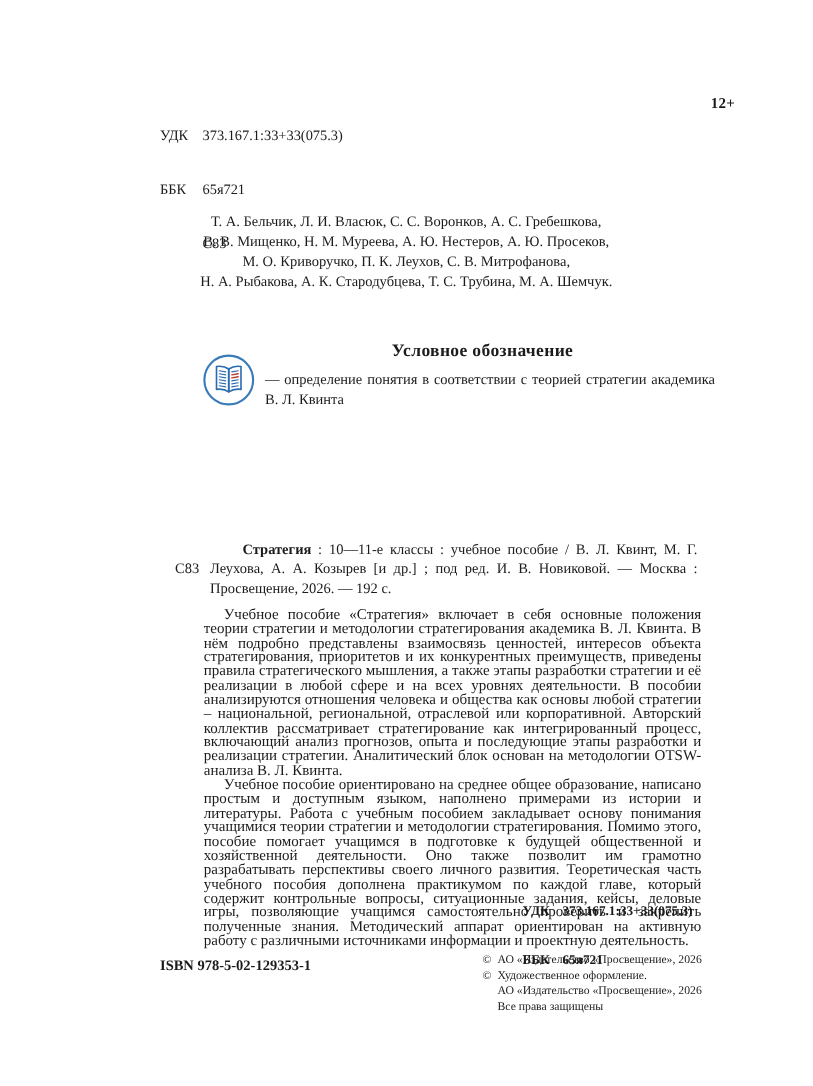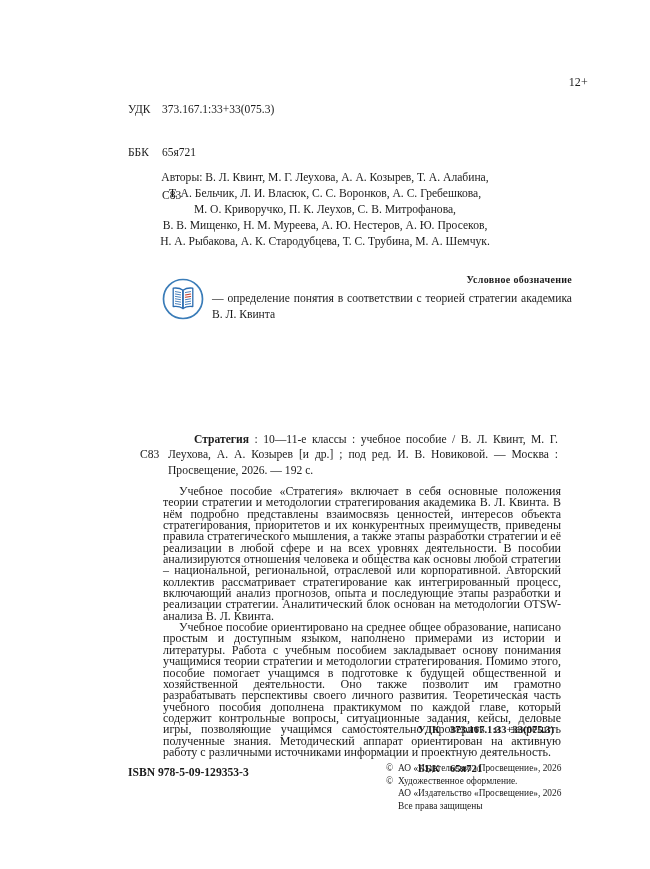--- a/index.html
+++ b/index.html
@@ -37,21 +37,21 @@
     flex: 0 0 34px;
   }
   .top-codes .shelf {
     padding-left: 34px;
   }
   .age-rating {
     position: absolute;
     right: 62px;
     top: 75px;
     font-size: 12px;
-    font-weight: normal;
+    font-weight: bold;
     letter-spacing: .2px;
   }
 
   
   .authors {
     position: absolute;
     left: 75px;
     right: 75px;
     top: 170px;
     font-size: 11.6px;
@@ -67,22 +67,22 @@
   }
 
   
   .legend {
     position: absolute;
     left: 160px;
     top: 274px;
     width: 412px;
   }
   .legend-title {
-    text-align: right;
-    font-size: 10px;
+    text-align: center;
+    font-size: 14px;
     font-weight: bold;
     letter-spacing: .3px;
     margin: 0 0 6px 40px;
   }
   .legend-body {
     display: flex;
     align-items: flex-end;
   }
   .legend-icon {
     flex: 0 0 46px;
@@ -200,24 +200,23 @@
     <div class="row">
       <span class="lbl">ББК</span>
       <span>65я721</span>
     </div>
     <div class="shelf">С83</div>
   </div>
 
   <div class="age-rating">12+</div>
 
   <div class="authors">
-    <div class="ln">Авторы: В. Л. Квинт, М. Г. Леухова, А. А. Козырев, Т. А. Алабина,</div>
     <div class="ln">Т. А. Бельчик, Л. И. Власюк, С. С. Воронков, А. С. Гребешкова,</div>
+    <div class="ln">В. В. Мищенко, Н. М. Муреева, А. Ю. Нестеров, А. Ю. Просеков,</div>
     <div class="ln">М. О. Криворучко, П. К. Леухов, С. В. Митрофанова,</div>
-    <div class="ln">В. В. Мищенко, Н. М. Муреева, А. Ю. Нестеров, А. Ю. Просеков,</div>
     <div class="ln">Н. А. Рыбакова, А. К. Стародубцева, Т. С. Трубина, М. А. Шемчук.</div>
   </div>
 
   <div class="legend">
     <div class="legend-title">Условное обозначение</div>
     <div class="legend-body">
       <div class="legend-icon">
         <svg viewBox="0 0 46 46" width="46" height="46" aria-hidden="true">
           <circle cx="23" cy="23" r="19.5" fill="#ffffff" stroke="#3a7cb8" stroke-width="1.7"></circle>
           <path d="M23 14.2 C20.2 12.2 16.6 11.7 13.2 12.2 L13.2 30.5 C16.6 30.0 20.2 30.5 23 32.5 Z" fill="#ffffff" stroke="#2b6cb0" stroke-width="1.3" stroke-linejoin="round"></path>
@@ -262,21 +261,21 @@
     <div class="row">
       <span class="lbl">УДК</span>
       <span>373.167.1:33+33(075.3)</span>
     </div>
     <div class="row">
       <span class="lbl">ББК</span>
       <span>65я721</span>
     </div>
   </div>
 
-  <div class="isbn-footer">ISBN 978-5-09-129353-3</div>
+  <div class="isbn-footer">ISBN 978-5-02-129353-1</div>
 
   <div class="copyright">
     <div class="cline">
       <span class="mark">©</span>
       <span>АО «Издательство «Просвещение», 2026</span>
     </div>
     <div class="cline">
       <span class="mark">©</span>
       <span>Художественное оформление.</span>
     </div>

